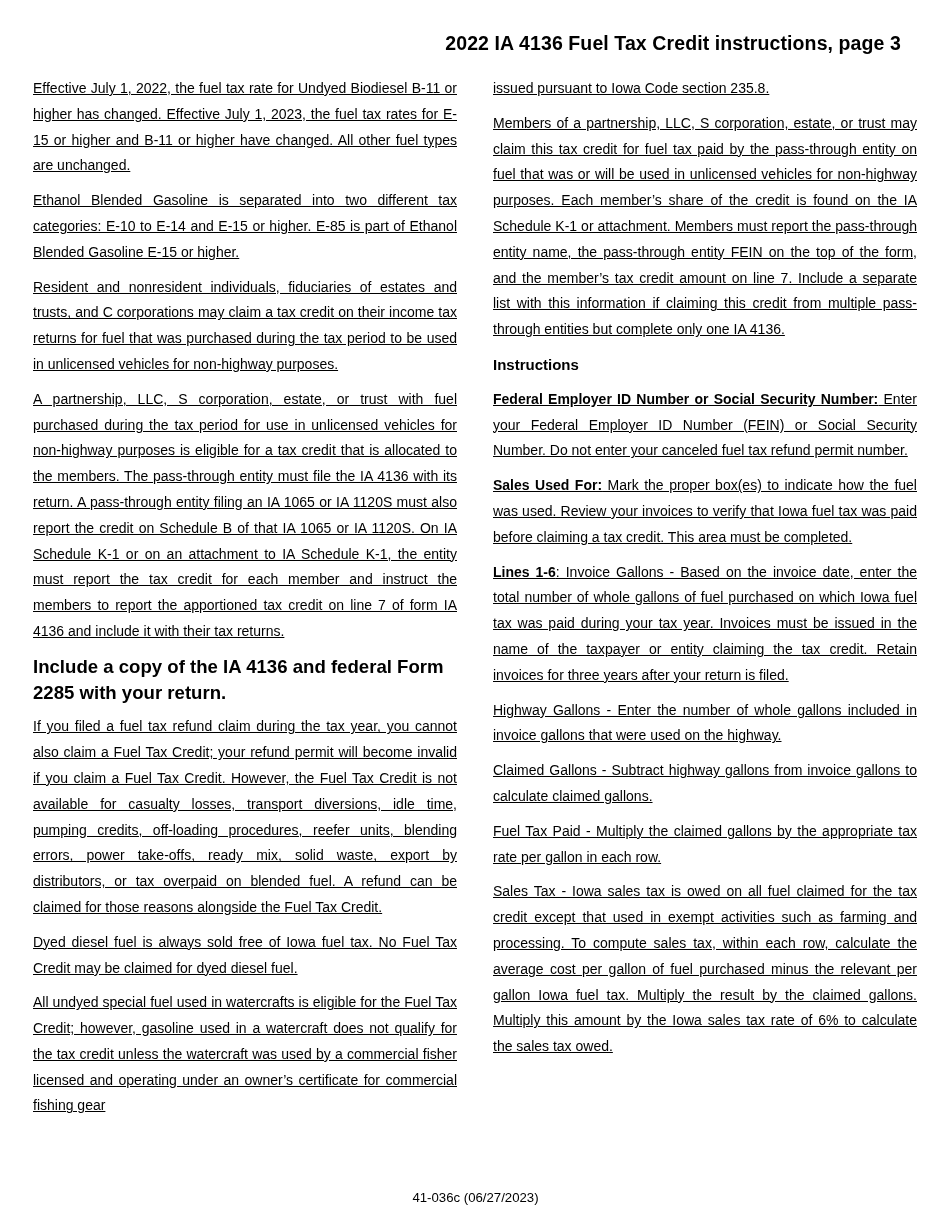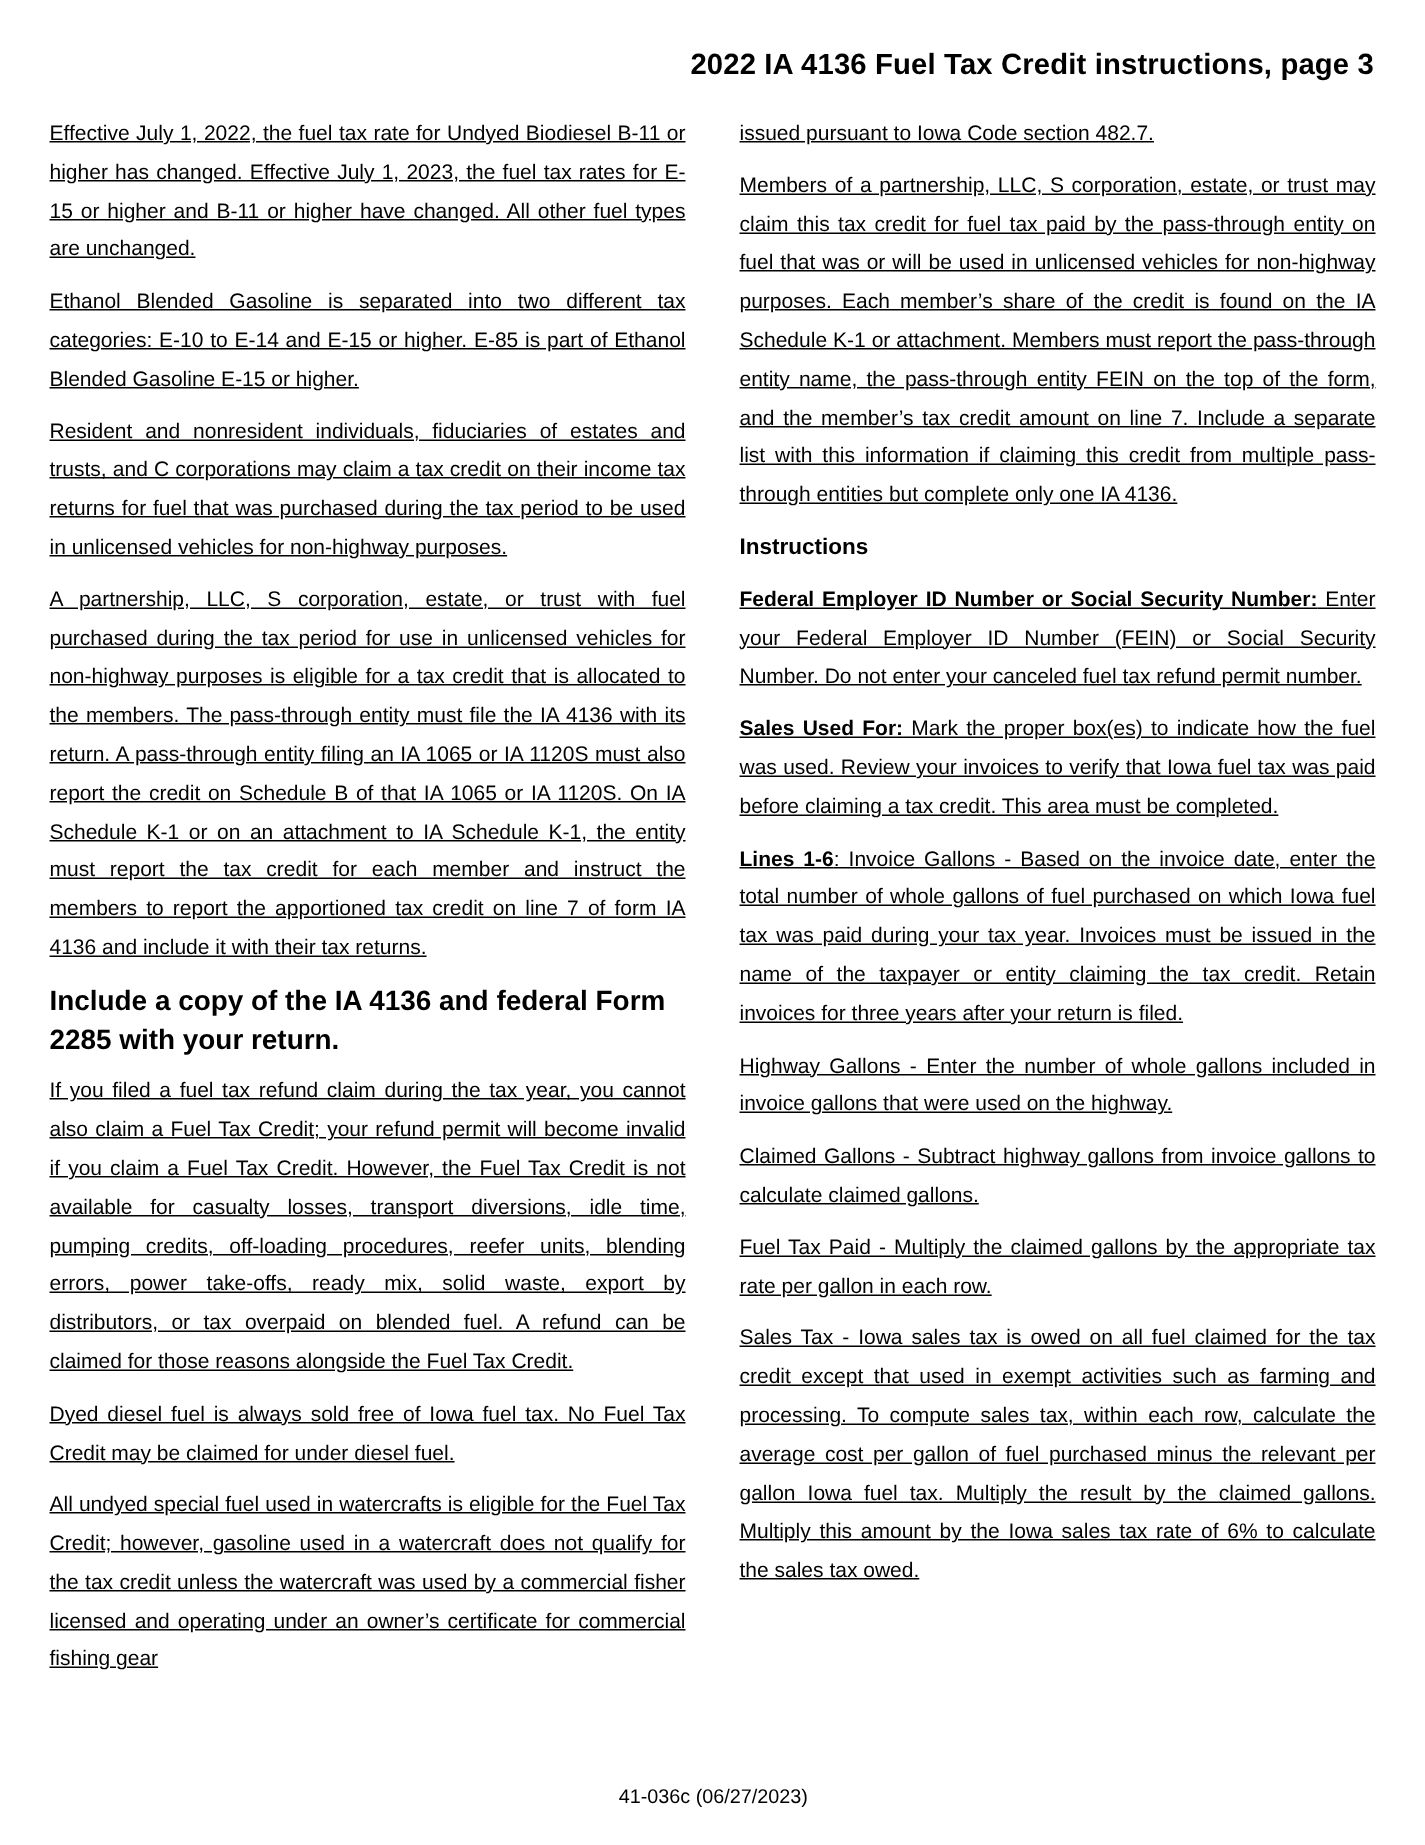--- a/index.html
+++ b/index.html
@@ -21,21 +21,21 @@
     position: absolute;
     left: 0; top: 0;
     width: 950px;
     height: 1230px;
     padding: 0;
   }
 
   
   .doc-header {
     position: absolute;
-    left: 31px;
+    left: 16px;
     top: 30px;
     width: 885px;
     text-align: right;
     font-size: 19.5px;
     font-weight: bold;
     letter-spacing: 0.1px;
     line-height: 26px;
     white-space: nowrap;
   }
 
@@ -104,25 +104,25 @@
   <div class="doc-header">2022 IA 4136 Fuel Tax Credit instructions, page 3</div>
 
   <div class="columns">
     <div class="col" id="left-col">
         <p class="para">Effective July 1, 2022, the fuel tax rate for Undyed Biodiesel B-11 or higher has changed. Effective July 1, 2023, the fuel tax rates for E-15 or higher and B-11 or higher have changed. All other fuel types are unchanged.</p>
         <p class="para">Ethanol Blended Gasoline is separated into two different tax categories: E-10 to E-14 and E-15 or higher. E-85 is part of Ethanol Blended Gasoline E-15 or higher.</p>
         <p class="para">Resident and nonresident individuals, fiduciaries of estates and trusts, and C corporations may claim a tax credit on their income tax returns for fuel that was purchased during the tax period to be used in unlicensed vehicles for non-highway purposes.</p>
         <p class="para">A partnership, LLC, S corporation, estate, or trust with fuel purchased during the tax period for use in unlicensed vehicles for non-highway purposes is eligible for a tax credit that is allocated to the members. The pass-through entity must file the IA 4136 with its return. A pass-through entity filing an IA 1065 or IA 1120S must also report the credit on Schedule B of that IA 1065 or IA 1120S. On IA Schedule K-1 or on an attachment to IA Schedule K-1, the entity must report the tax credit for each member and instruct the members to report the apportioned tax credit on line 7 of form IA 4136 and include it with their tax returns.</p>
         <p class="bold-block">Include a copy of the IA 4136 and federal Form 2285 with your return.</p>
         <p class="para">If you filed a fuel tax refund claim during the tax year, you cannot also claim a Fuel Tax Credit; your refund permit will become invalid if you claim a Fuel Tax Credit. However, the Fuel Tax Credit is not available for casualty losses, transport diversions, idle time, pumping credits, off-loading procedures, reefer units, blending errors, power take-offs, ready mix, solid waste, export by distributors, or tax overpaid on blended fuel. A refund can be claimed for those reasons alongside the Fuel Tax Credit.</p>
-        <p class="para">Dyed diesel fuel is always sold free of Iowa fuel tax. No Fuel Tax Credit may be claimed for under diesel fuel.</p>
+        <p class="para">Dyed diesel fuel is always sold free of Iowa fuel tax. No Fuel Tax Credit may be claimed for dyed diesel fuel.</p>
         <p class="para">All undyed special fuel used in watercrafts is eligible for the Fuel Tax Credit; however, gasoline used in a watercraft does not qualify for the tax credit unless the watercraft was used by a commercial fisher licensed and operating under an owner’s certificate for commercial fishing gear</p>
       </div>
     <div class="col" id="right-col">
-        <p class="para">issued pursuant to Iowa Code section 482.7.</p>
+        <p class="para">issued pursuant to Iowa Code section 235.8.</p>
         <p class="para">Members of a partnership, LLC, S corporation, estate, or trust may claim this tax credit for fuel tax paid by the pass-through entity on fuel that was or will be used in unlicensed vehicles for non-highway purposes. Each member’s share of the credit is found on the IA Schedule K-1 or attachment. Members must report the pass-through entity name, the pass-through entity FEIN on the top of the form, and the member’s tax credit amount on line 7. Include a separate list with this information if claiming this credit from multiple pass-through entities but complete only one IA 4136.</p>
         <p class="heading">Instructions</p>
         <p class="para"><b>Federal Employer ID Number or Social Security Number:</b> Enter your Federal Employer ID Number (FEIN) or Social Security Number. Do not enter your canceled fuel tax refund permit number.</p>
         <p class="para"><b>Sales Used For:</b> Mark the proper box(es) to indicate how the fuel was used. Review your invoices to verify that Iowa fuel tax was paid before claiming a tax credit. This area must be completed.</p>
         <p class="para"><b>Lines 1-6</b>: Invoice Gallons - Based on the invoice date, enter the total number of whole gallons of fuel purchased on which Iowa fuel tax was paid during your tax year. Invoices must be issued in the name of the taxpayer or entity claiming the tax credit. Retain invoices for three years after your return is filed.</p>
         <p class="para">Highway Gallons - Enter the number of whole gallons included in invoice gallons that were used on the highway.</p>
         <p class="para">Claimed Gallons - Subtract highway gallons from invoice gallons to calculate claimed gallons.</p>
         <p class="para">Fuel Tax Paid - Multiply the claimed gallons by the appropriate tax rate per gallon in each row.</p>
         <p class="para">Sales Tax - Iowa sales tax is owed on all fuel claimed for the tax credit except that used in exempt activities such as farming and processing. To compute sales tax, within each row, calculate the average cost per gallon of fuel purchased minus the relevant per gallon Iowa fuel tax. Multiply the result by the claimed gallons. Multiply this amount by the Iowa sales tax rate of 6% to calculate the sales tax owed.</p>
       </div>

